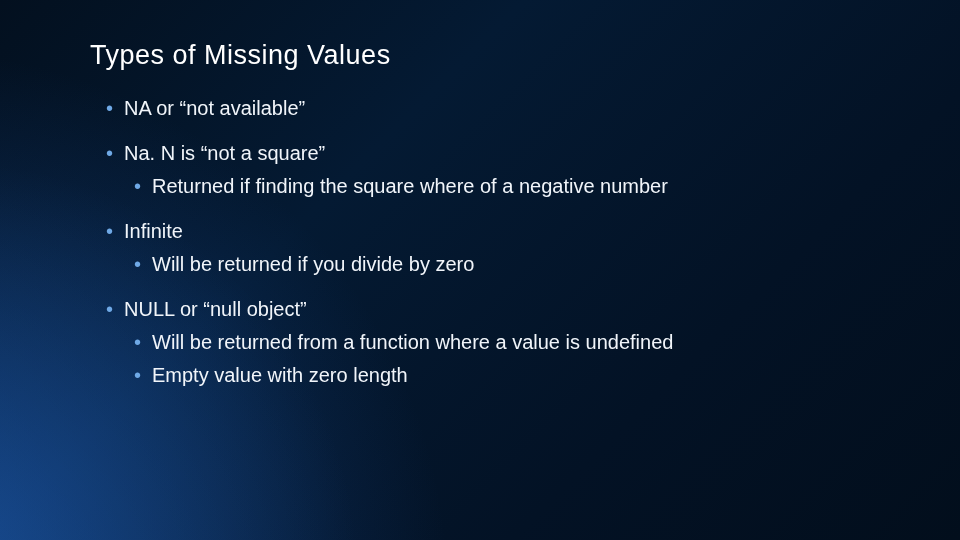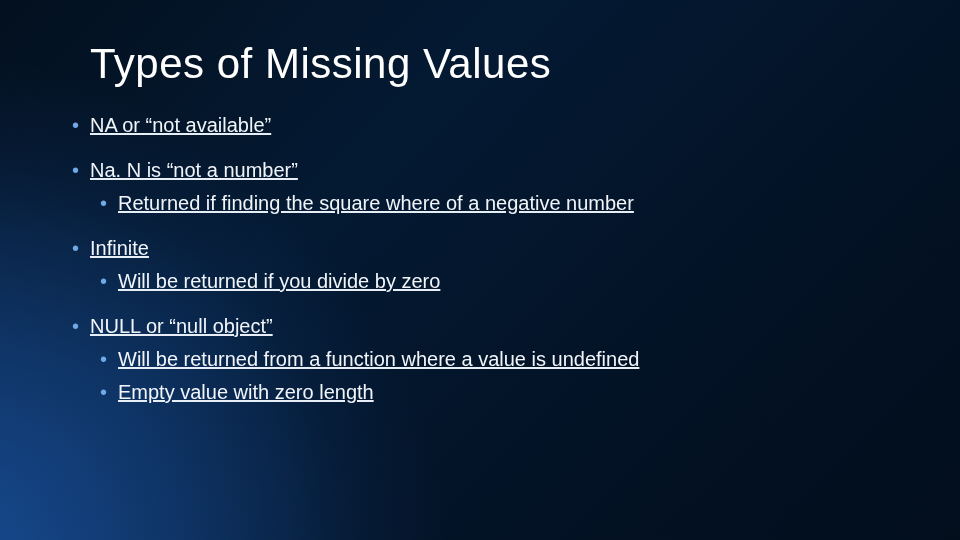--- a/index.html
+++ b/index.html
@@ -16,21 +16,21 @@
     height: 540px;
     background:
       radial-gradient(circle at -10% 110%, rgba(30,90,180,0.55) 0%, rgba(30,90,180,0) 45%),
       radial-gradient(circle at -5% 105%, rgba(40,120,220,0.35) 0%, rgba(40,120,220,0) 35%),
       linear-gradient(135deg, #03101f 0%, #041a33 35%, #031225 70%, #020e1c 100%);
     color: #e8eef5;
     box-sizing: border-box;
     padding: 40px 30px 30px 90px;
   }
   .title {
-    font-size: 42px;
+    font-size: 27px;
     letter-spacing: 0.5px;
     font-weight: 400;
     color: #ffffff;
     margin: 0 0 24px 0;
   }
   ul {
     list-style: none;
     padding: 0;
     margin: 0;
   }
@@ -42,21 +42,21 @@
   }
   li::before {
     content: "•";
     position: absolute;
     left: -18px;
     color: #6fa9e6;
     font-size: 20px;
     line-height: 1.35;
   }
   ul.level1 {
-    text-decoration: underline;
+    margin-left: 34px;
   }
   ul.level1 > li {
     margin-top: 18px;
     margin-bottom: 4px;
   }
   ul.level2 {
     margin-left: 28px;
     margin-top: 6px;
   }
   ul.level2 > li {
@@ -72,21 +72,21 @@
 <div class="slide">
   <h1 class="title">Types of Missing Values</h1>
 
   <ul class="level1">
 
     <li>
       <span>NA or “not available”</span>
     </li>
 
     <li>
-      <span>Na. N is “not a number”</span>
+      <span>Na. N is “not a square”</span>
       <ul class="level2">
         <li>
           <span>Returned if finding the square where of a negative number</span>
         </li>
       </ul>
     </li>
 
     <li>
       <span>Infinite</span>
       <ul class="level2">

